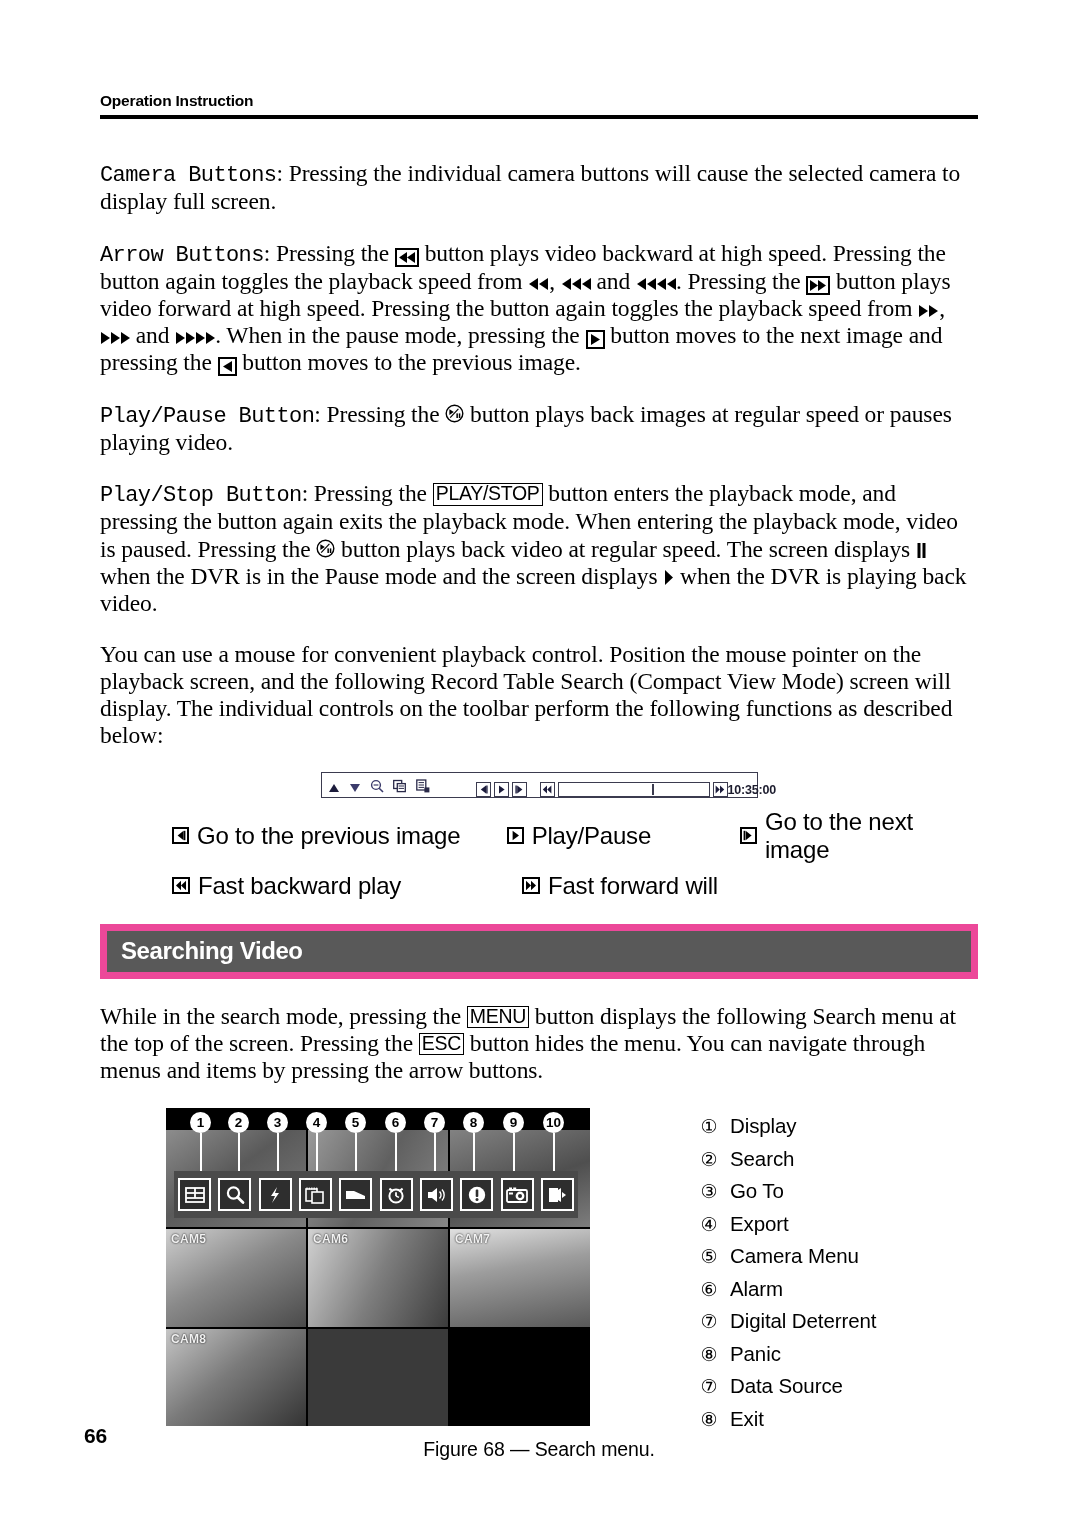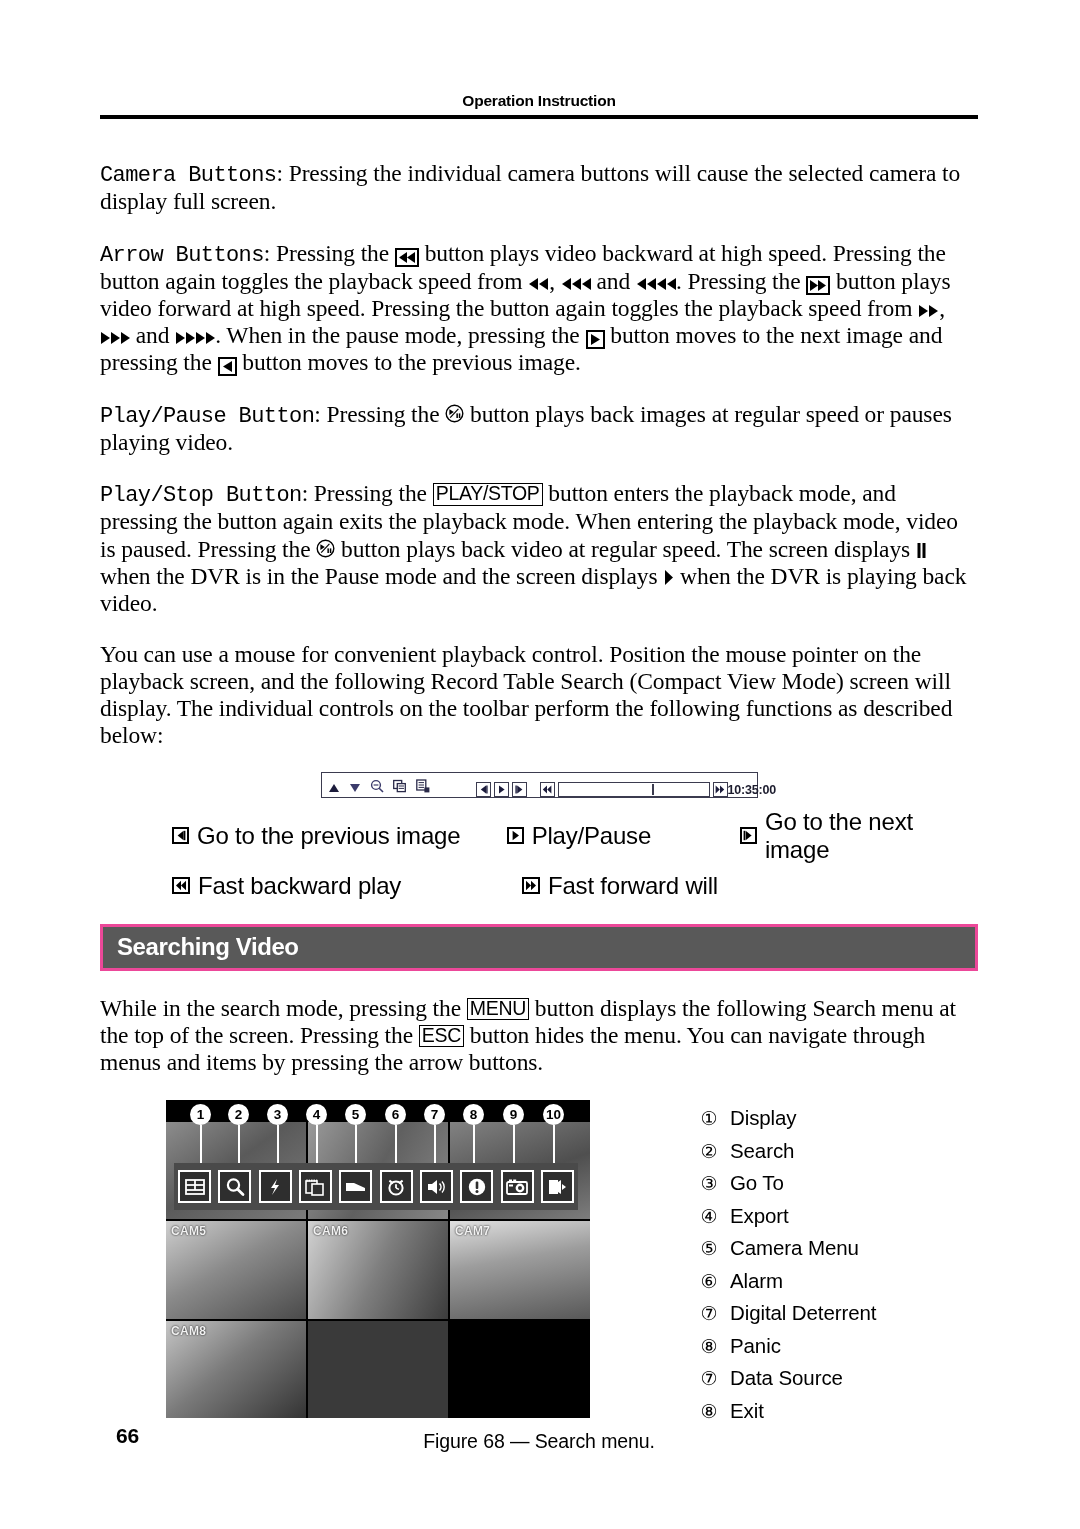--- a/index.html
+++ b/index.html
@@ -15,21 +15,20 @@
     color: #000000;
     overflow: hidden;
   }
 
   
   .page-header {
     position: absolute;
     left: 100px;
     top: 92px;
     width: 878px;
-    text-align: center;
   }
   .page-header .hdr-text {
     font-family: "Liberation Sans", sans-serif;
     font-size: 15.5px;
     font-weight: bold;
     letter-spacing: -0.2px;
     color: #000;
     display: block;
     line-height: 1.2;
   }
@@ -168,21 +167,21 @@
     background: #fff;
     line-height: 0;
     padding: 1px;
     flex: 0 0 auto;
   }
 
   
   .section-bar {
     width: 878px;
     background: #595959;
-    border: 3px solid #ec4899;
+    border: 7px solid #ec4899;
     box-sizing: border-box;
     padding: 6px 0 7px 14px;
     margin: 24px 0 24px 0;
   }
   .section-bar span {
     font-family: "Liberation Sans", sans-serif;
     font-size: 24px;
     font-weight: bold;
     color: #ffffff;
     letter-spacing: -0.4px;
@@ -318,21 +317,21 @@
     width: 878px;
     text-align: center;
     font-family: "Liberation Sans", sans-serif;
     font-size: 19.5px;
     letter-spacing: -0.1px;
   }
 
   
   .page-number {
     position: absolute;
-    left: 116px;
+    left: 84px;
     top: 1424px;
     font-family: "Liberation Sans", sans-serif;
     font-size: 21px;
     font-weight: bold;
     letter-spacing: -0.3px;
   }
 </style>
 </head>
 <body>
 

